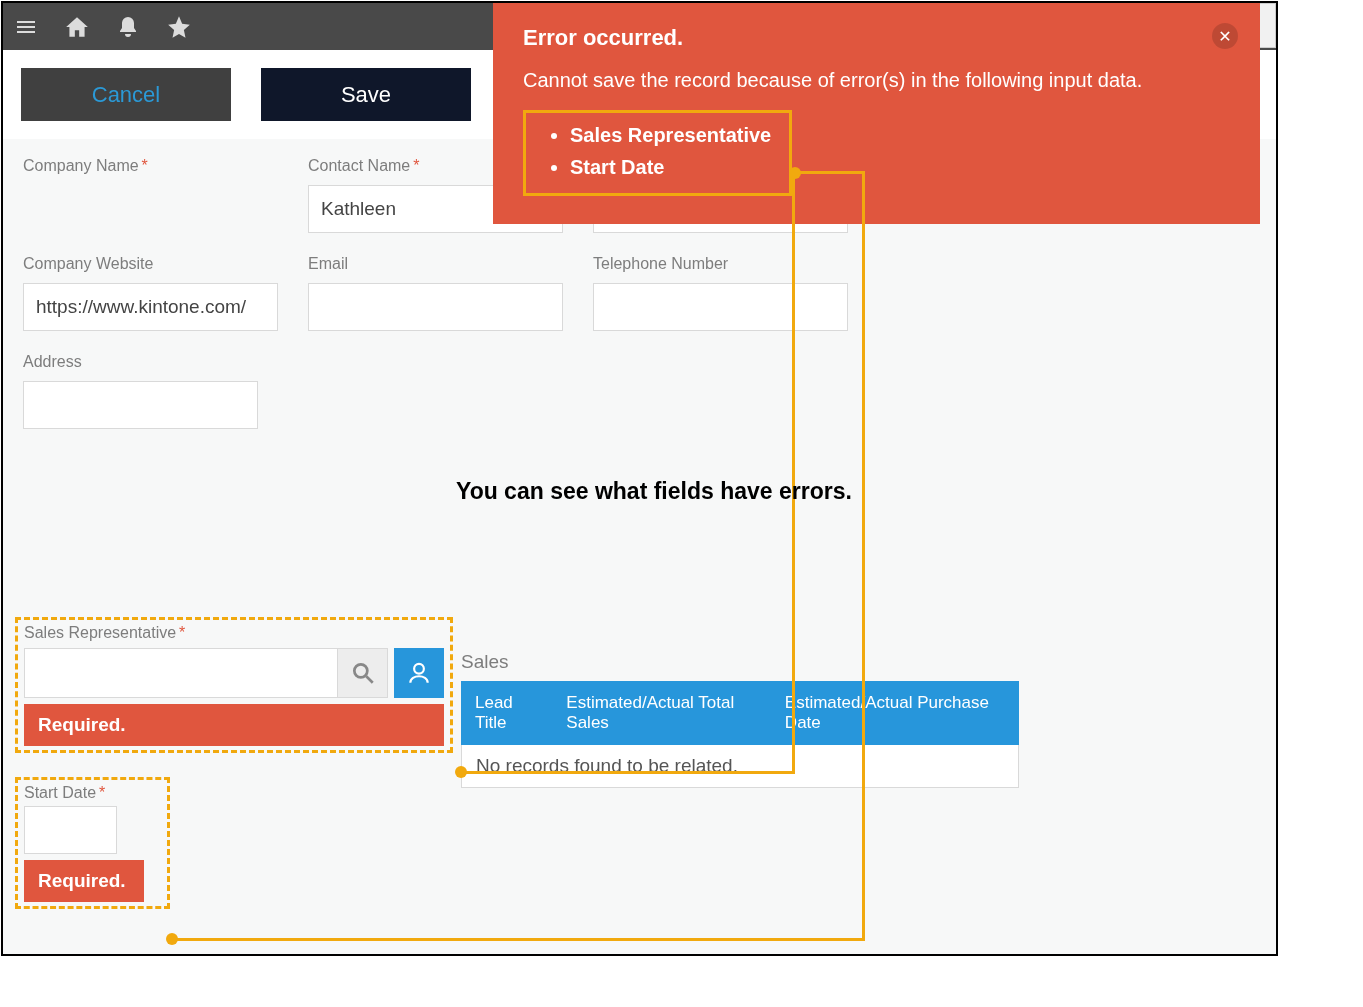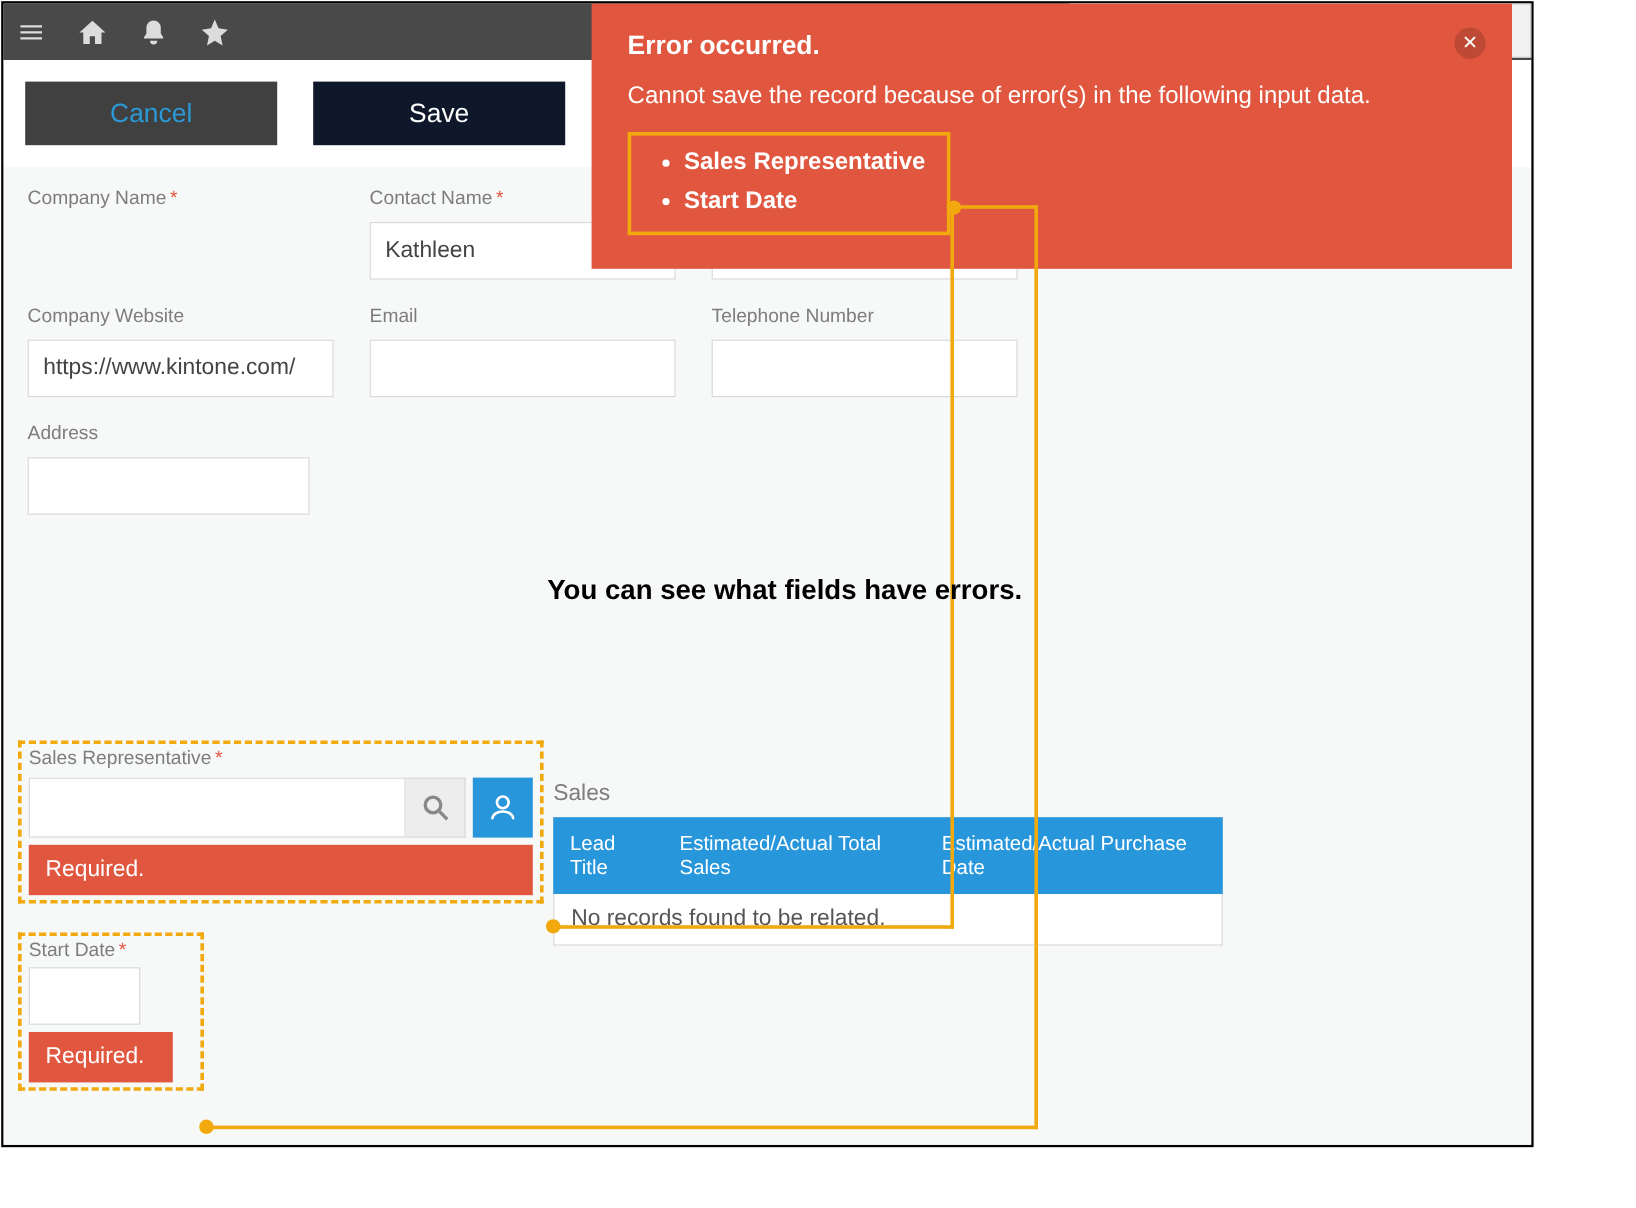--- a/index.html
+++ b/index.html
@@ -76,21 +76,21 @@
     top:478px; left:12px;
     border:3px dashed #f1a90e;
     padding:4px 6px 4px 6px;
     width:438px;
   }
   .srg-row { display:flex; align-items:stretch; margin-top:6px; }
   .srg-row input.text { flex:1; height:50px; }
   .sq-btn { width:50px; height:50px; display:flex; align-items:center; justify-content:center; cursor:pointer; }
   .sq-search { background:#ededed; border:1px solid #d9d9d9; border-left:none; }
   .sq-user   { background:#2796db; margin-left:6px; }
-  .req-bar { background:#e0563e; color:#fff; font-size:19px; padding:10px 14px; margin-top:6px; }
+  .req-bar { background:#e0563e; color:#fff; font-size:19px; padding:10px 14px; margin-top:6px;font-weight:bold; }
 
   .start-date-group {
     position:absolute;
     top:638px; left:12px;
     border:3px dashed #f1a90e;
     padding:4px 6px 4px 6px;
     width:155px;
   }
   .start-date-group input.text { width:93px; height:48px; margin-top:4px; }
   .start-date-group .req-bar { width:120px; text-align:left; }

